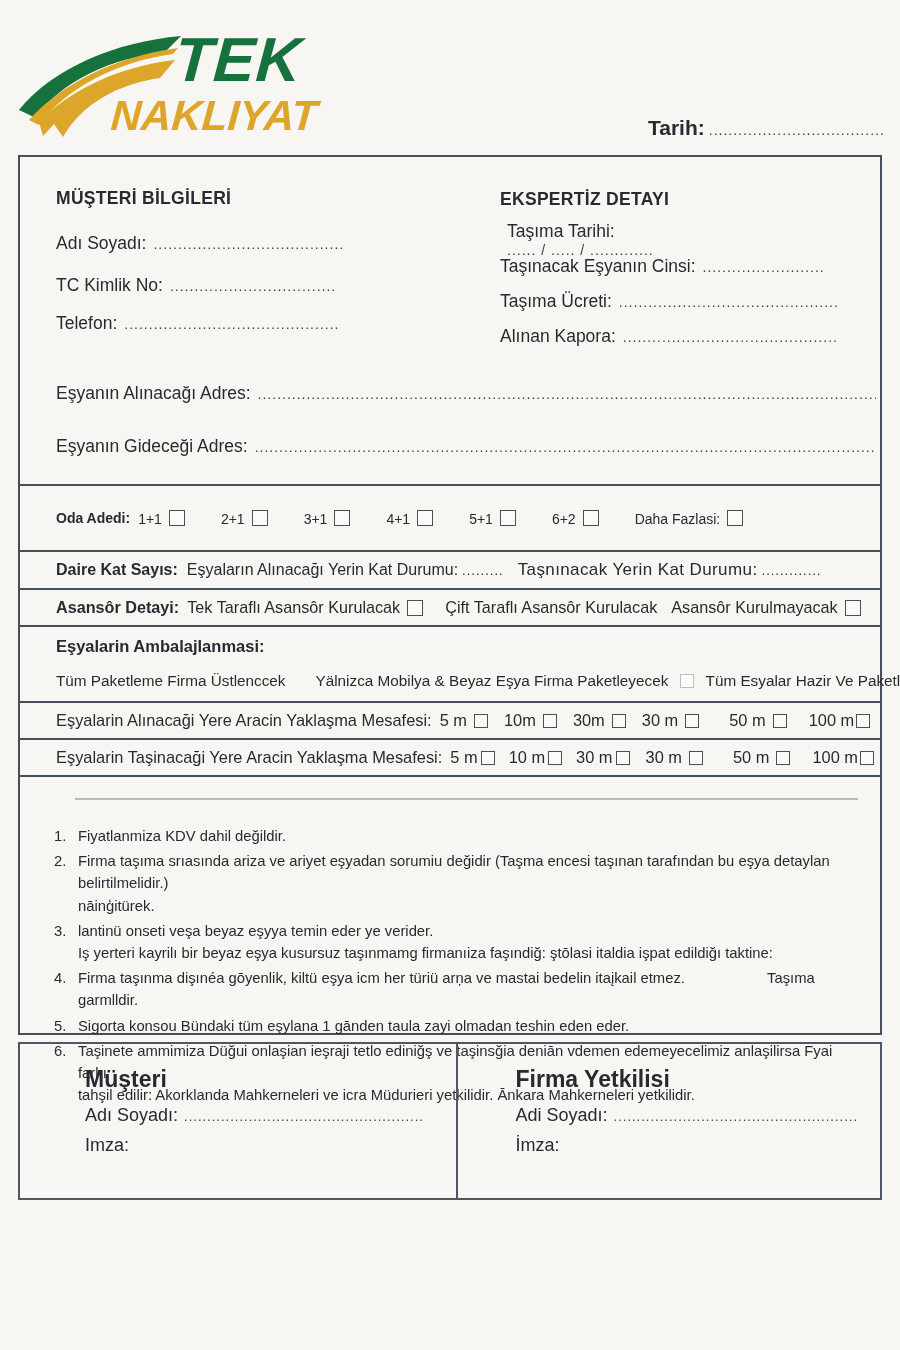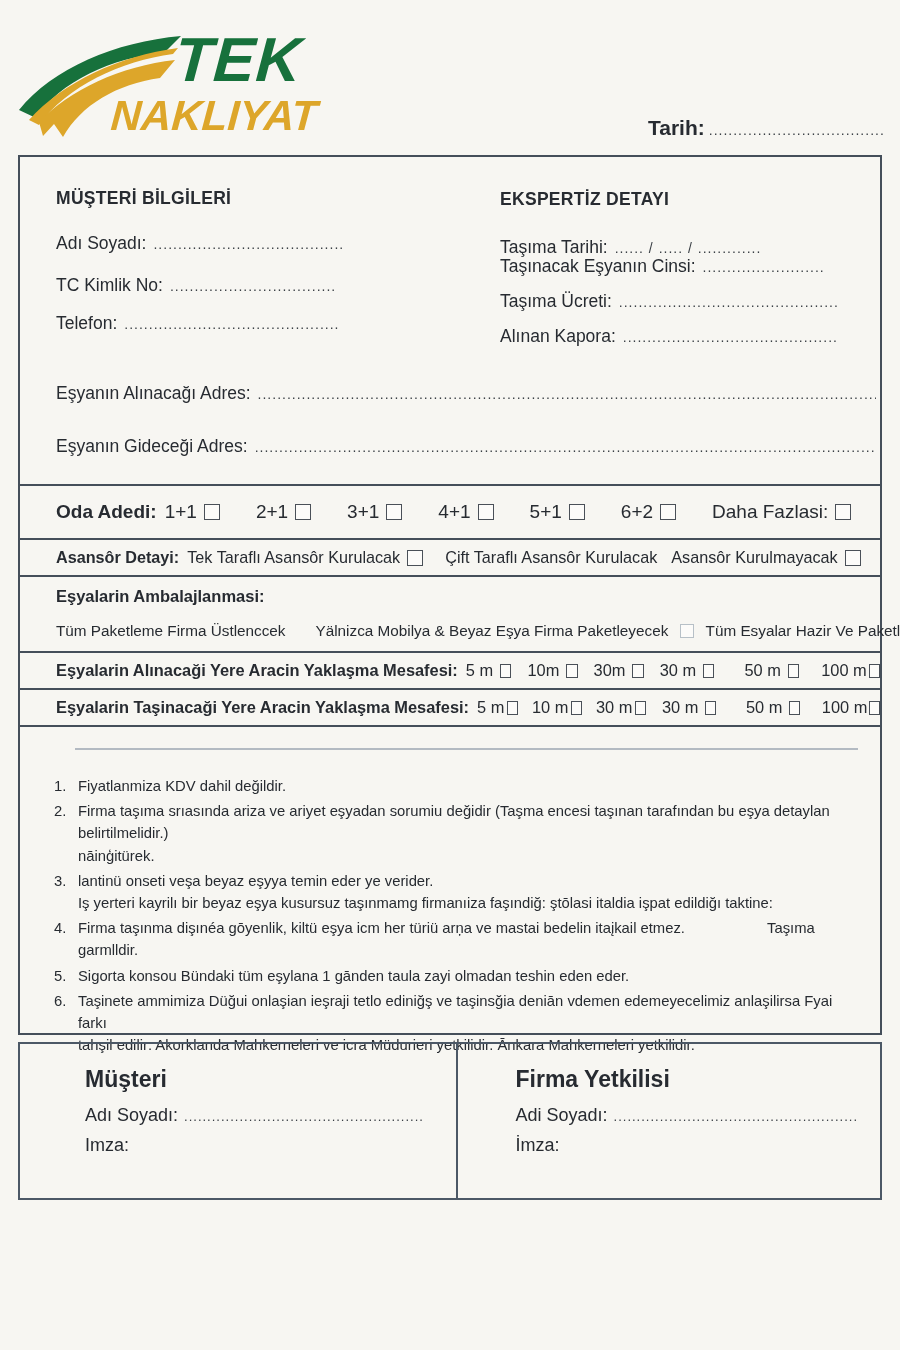--- a/index.html
+++ b/index.html
@@ -38,32 +38,32 @@
   }
   .sec-top { position:relative; height:327px; }
   .sec-heading { font-size:17.5px; font-weight:bold; letter-spacing:.3px; }
   .fld { position:absolute; display:flex; align-items:baseline; white-space:nowrap; }
   .fld .lbl { font-size:17.5px; }
   .fld .dots { font-size:14px; letter-spacing:1px; color:#3a3f45; margin-left:7px; }
   .fld-wide { right:4px; overflow:hidden; }
   .fld-wide .dots { flex:1; overflow:hidden; }
 
   .row { border-top:2px solid #454f5a; display:flex; align-items:center; padding-left:36px; white-space:nowrap; }
-  .row-oda { height:54px; font-size:19px; }
+  .row-oda { height:66px; font-size:14px; }
   .row-oda .lbl { font-weight:bold; margin-right:8px; }
   .row-oda .opt { margin-right:36px; }
   .row-kat { height:38px; font-size:16px; }
   .row-kat .lbl { font-weight:bold; margin-right:9px; }
   .row-asansor { height:37px; font-size:16.2px; }
   .row-asansor .lbl { font-weight:bold; margin-right:8px; }
   .sec-ambalaj { border-top:2px solid #454f5a; height:76px; padding:10px 12px 0 36px; }
   .sec-ambalaj .lbl { font-size:16.5px; font-weight:bold; }
   .sec-ambalaj .opts { margin-top:16px; font-size:15.3px; white-space:nowrap; }
   .row-mesafe { height:37px; font-size:16.4px; }
-  .row-mesafe .lbl { font-weight:bold; margin-right:8px; }
+  .row-mesafe .lbl { font-weight:normal; margin-right:8px; }
 
   .cb {
     display:inline-block; width:16px; height:16px;
     border:1.7px solid #4a5058; background:#fcfbf9;
     vertical-align:-2px; margin-left:7px;
   }
   .cb-sm { width:14px; height:14px; vertical-align:-2px; }
   .cb-light { border-color:#b7c0c7; }
 
   
@@ -120,21 +120,21 @@
       <span class="lbl">TC Kimlik No:</span>
       <span class="dots">..................................</span>
     </div>
     <div class="fld" style="left:36px; top:156px;">
       <span class="lbl">Telefon:</span>
       <span class="dots">............................................</span>
     </div>
 
     <div class="sec-heading" style="position:absolute; left:480px; top:32px;">EKSPERTİZ DETAYI</div>
 
-    <div class="fld" style="left:480px; top:80px;">
+    <div class="fld" style="left:480px; top:64px;flex-direction:column;">
       <span class="lbl">Taşıma Tarihi:</span>
       <span class="dots">...... / ..... / .............</span>
     </div>
     <div class="fld" style="left:480px; top:99px;">
       <span class="lbl">Taşınacak Eşyanın Cinsi:</span>
       <span class="dots">.........................</span>
     </div>
     <div class="fld" style="left:480px; top:134px;">
       <span class="lbl">Taşıma Ücreti:</span>
       <span class="dots">.............................................</span>
@@ -158,20 +158,27 @@
     <span class="lbl">Oda Adedi:</span>
     <span class="opt"><span>1+1</span><span class="cb"></span></span>
     <span class="opt"><span>2+1</span><span class="cb"></span></span>
     <span class="opt"><span>3+1</span><span class="cb"></span></span>
     <span class="opt"><span>4+1</span><span class="cb"></span></span>
     <span class="opt"><span>5+1</span><span class="cb"></span></span>
     <span class="opt"><span>6+2</span><span class="cb"></span></span>
     <span><span>Daha Fazlasi:</span><span class="cb"></span></span>
   </div>
 
+  <div class="row row-kat">
+    <span class="lbl">Daire Kat Sayıs:</span>
+    <span>Eşyaların Alınacağı Yerin Kat Durumu:</span>
+    <span class="dots" style="font-size:13px; letter-spacing:1px; margin:0 14px 0 4px;">.........</span>
+    <span style="font-size:17px; letter-spacing:.4px;">Taşnınacak Yerin Kat Durumu:</span>
+    <span class="dots" style="font-size:13px; letter-spacing:1px; margin-left:4px;">.............</span>
+  </div>
 
   <div class="row row-asansor">
     <span class="lbl">Asansôr Detayi:</span>
     <span>Tek Taraflı Asansôr Kurulacak</span>
     <span class="cb" style="margin-right:22px;"></span>
     <span style="margin-right:14px;">Çift Taraflı Asansôr Kurulacak</span>
     <span>Asansôr Kurulmayacak</span>
     <span class="cb"></span>
   </div>
 

